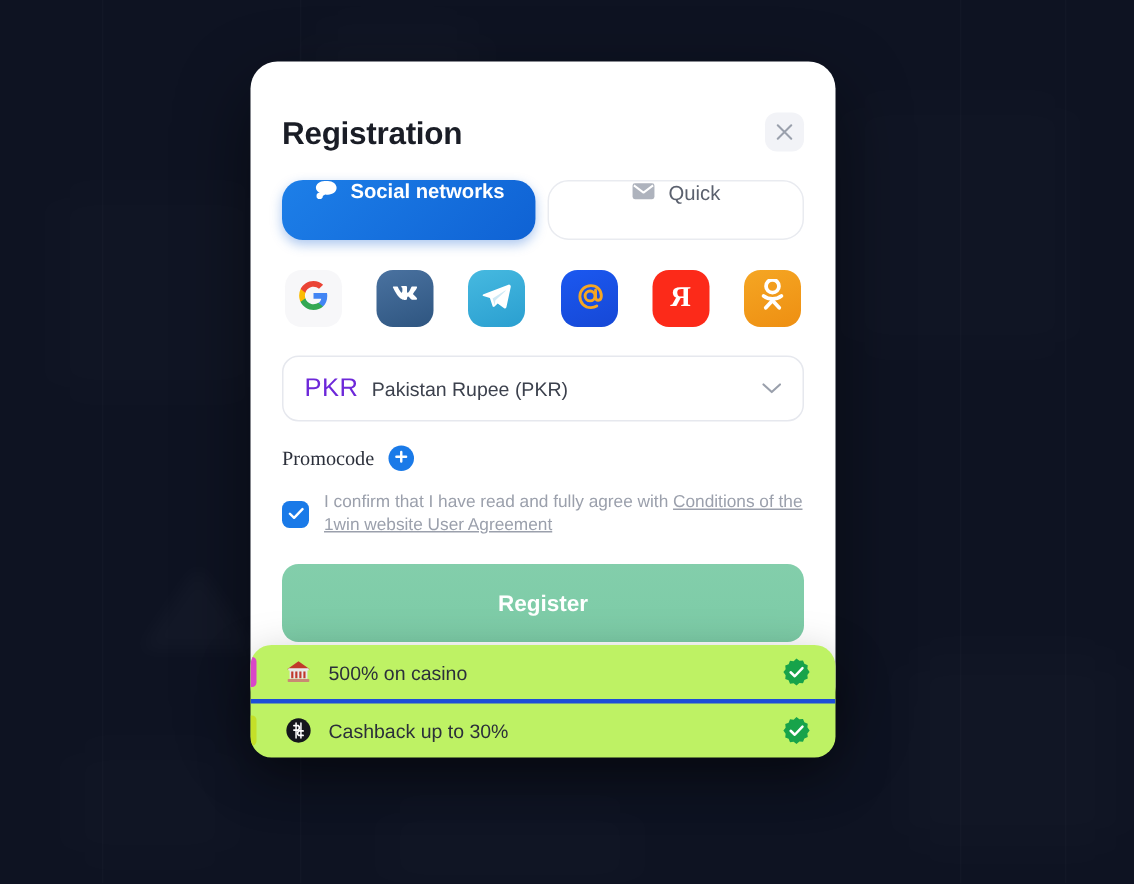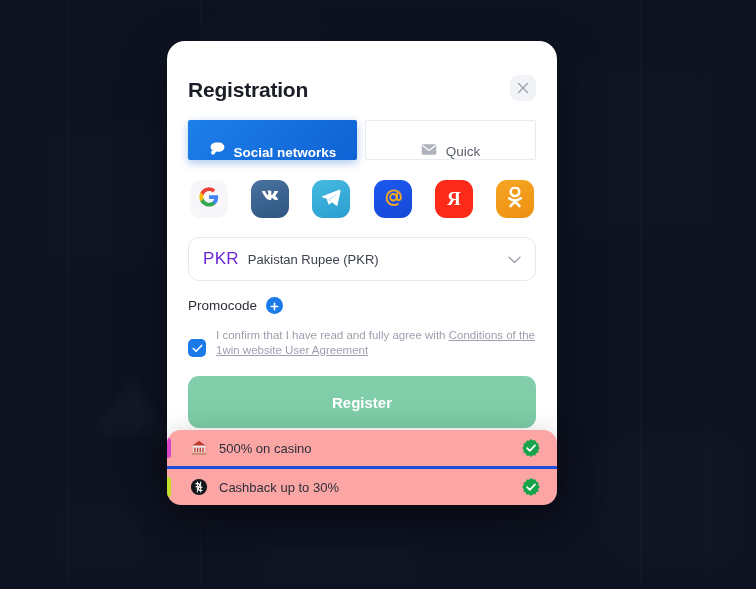--- a/index.html
+++ b/index.html
@@ -87,23 +87,23 @@
 
   
   .tabs {
     display: flex;
     gap: 8px;
     margin-top: 19px;
   }
   .tab {
     flex: 1;
     height: 40px;
-    border-radius: 2px;
-    display: flex;
-    align-items: flex-end;
+    border-radius: 14px;
+    display: flex;
+    align-items: flex-start;
     justify-content: center;
     gap: 9px;
     font-size: 13.5px;
     cursor: pointer;
     box-sizing: border-box;
   }
   .tab-active {
     background: linear-gradient(135deg, #1d7fe8 0%, #0f62d4 100%);
     color: #ffffff;
     font-weight: bold;
@@ -167,20 +167,21 @@
     color: #3c414d;
     flex: 1;
   }
 
   
   .promo {
     margin-top: 16px;
     display: flex;
     align-items: center;
     gap: 9px;
+    font-family: Liberation Serif, serif;
   }
   .promo-label {
     font-size: 13.5px;
     color: #2b2f3a;
   }
   .promo-plus {
     width: 17px; height: 17px;
     border-radius: 50%;
     background: #1a7ae8;
     display: flex; align-items: center; justify-content: center;
@@ -188,21 +189,21 @@
     color: #fff;
     font-size: 14px;
     line-height: 1;
   }
 
   
   .agree {
     margin-top: 14px;
     display: flex;
     gap: 10px;
-    align-items: flex-end;
+    align-items: center;
   }
   .chk {
     width: 18px; height: 18px;
     min-width: 18px;
     border-radius: 5px;
     background: #1a7ae8;
     display: flex; align-items: center; justify-content: center;
     cursor: pointer;
     margin-top: 1px;
   }
@@ -244,21 +245,21 @@
     cursor: pointer;
     margin-left: 2px;
   }
 
   
   .bonus-card {
     position: absolute;
     left: 167px;
     top: 430px;
     width: 390px;
-    background: #fca5a5;
+    background: #bef264;
     border-radius: 14px;
     box-shadow: 0 14px 34px rgba(0,0,0,0.4);
     overflow: hidden;
     box-sizing: border-box;
   }
   .bonus-row {
     height: 36px;
     display: flex;
     align-items: center;
     padding: 0 16px 0 0;

